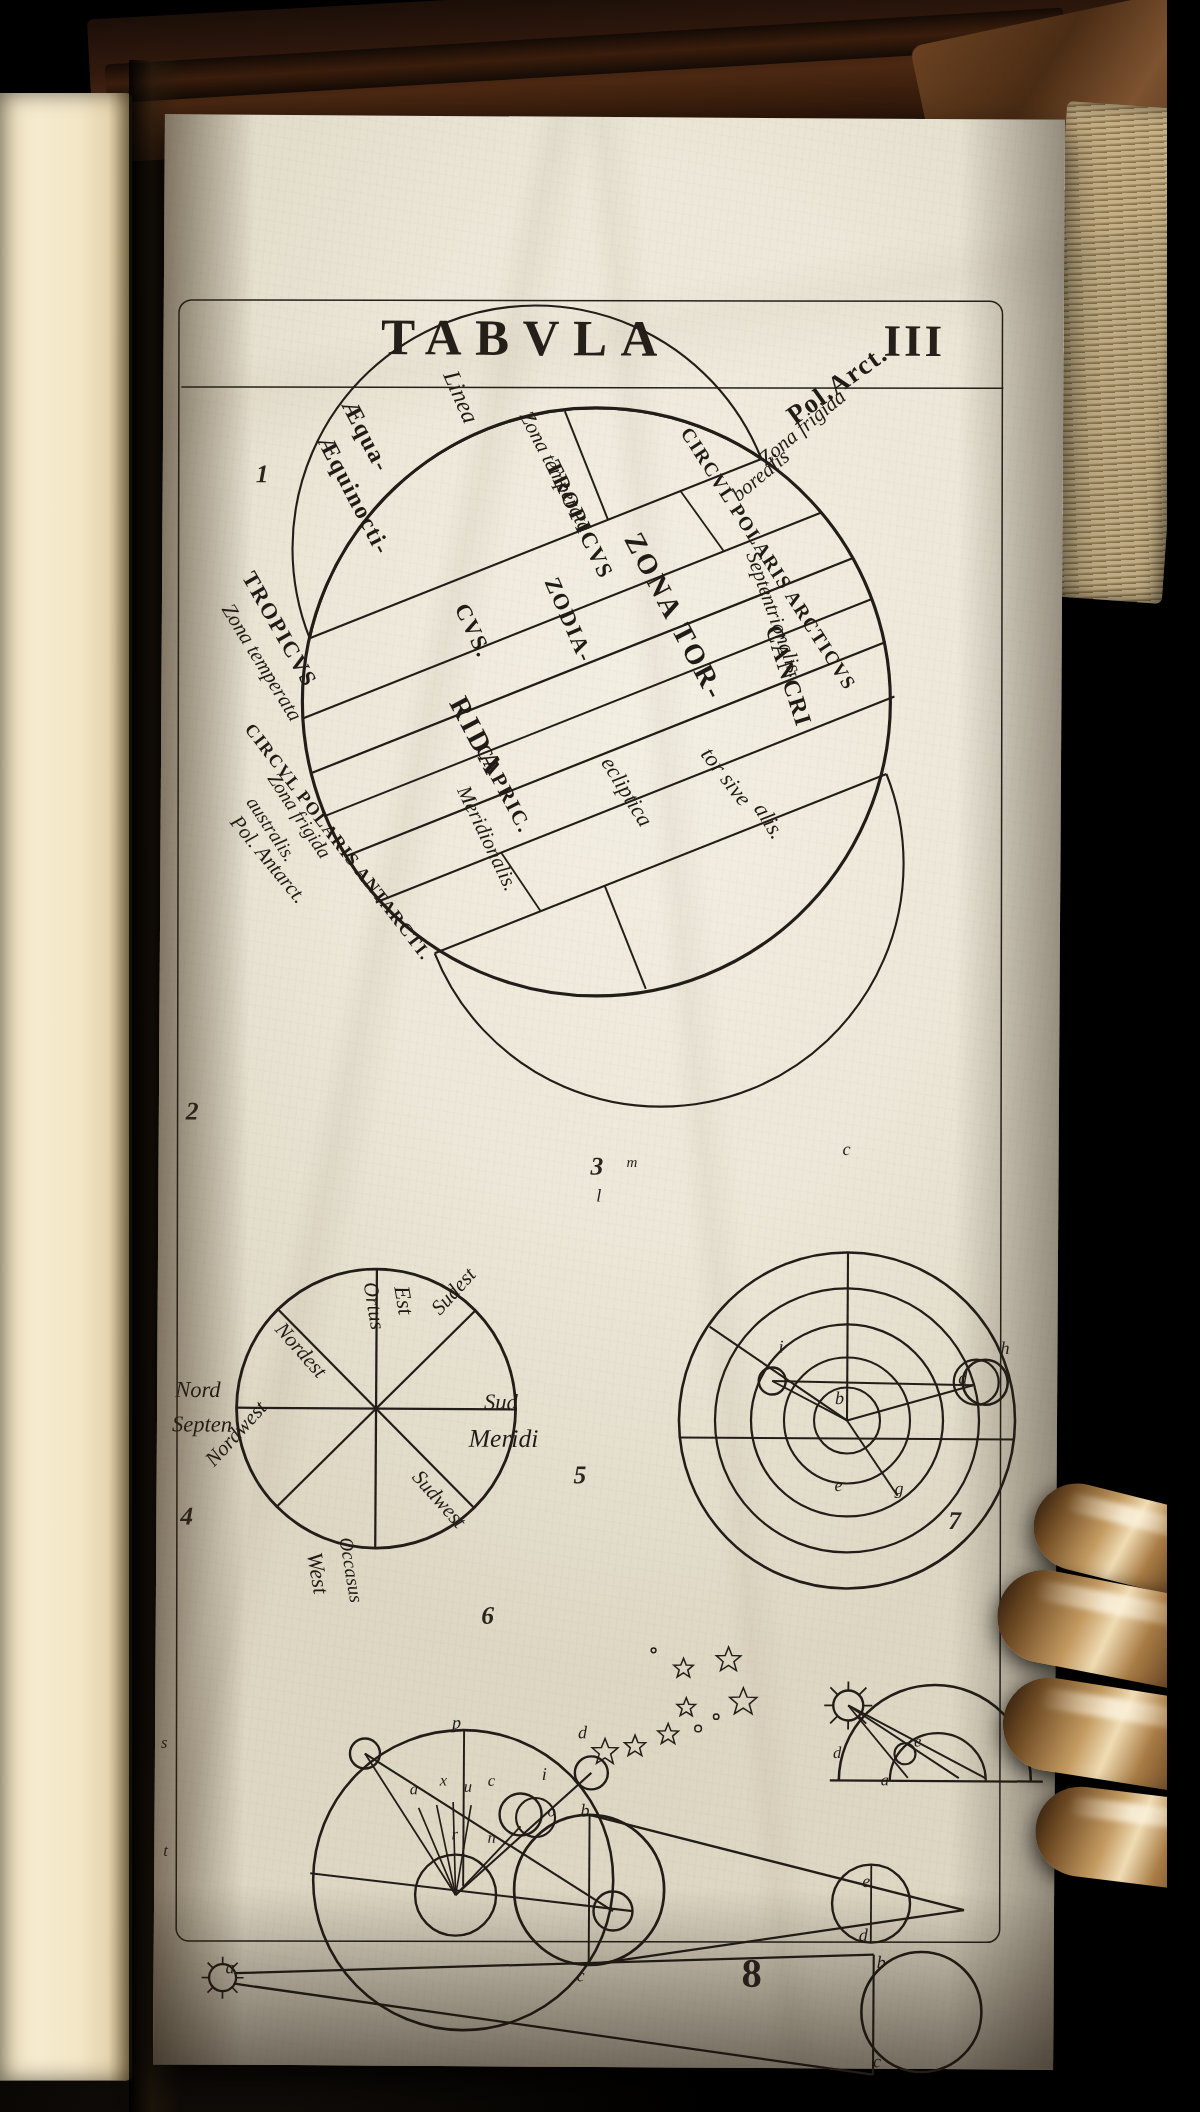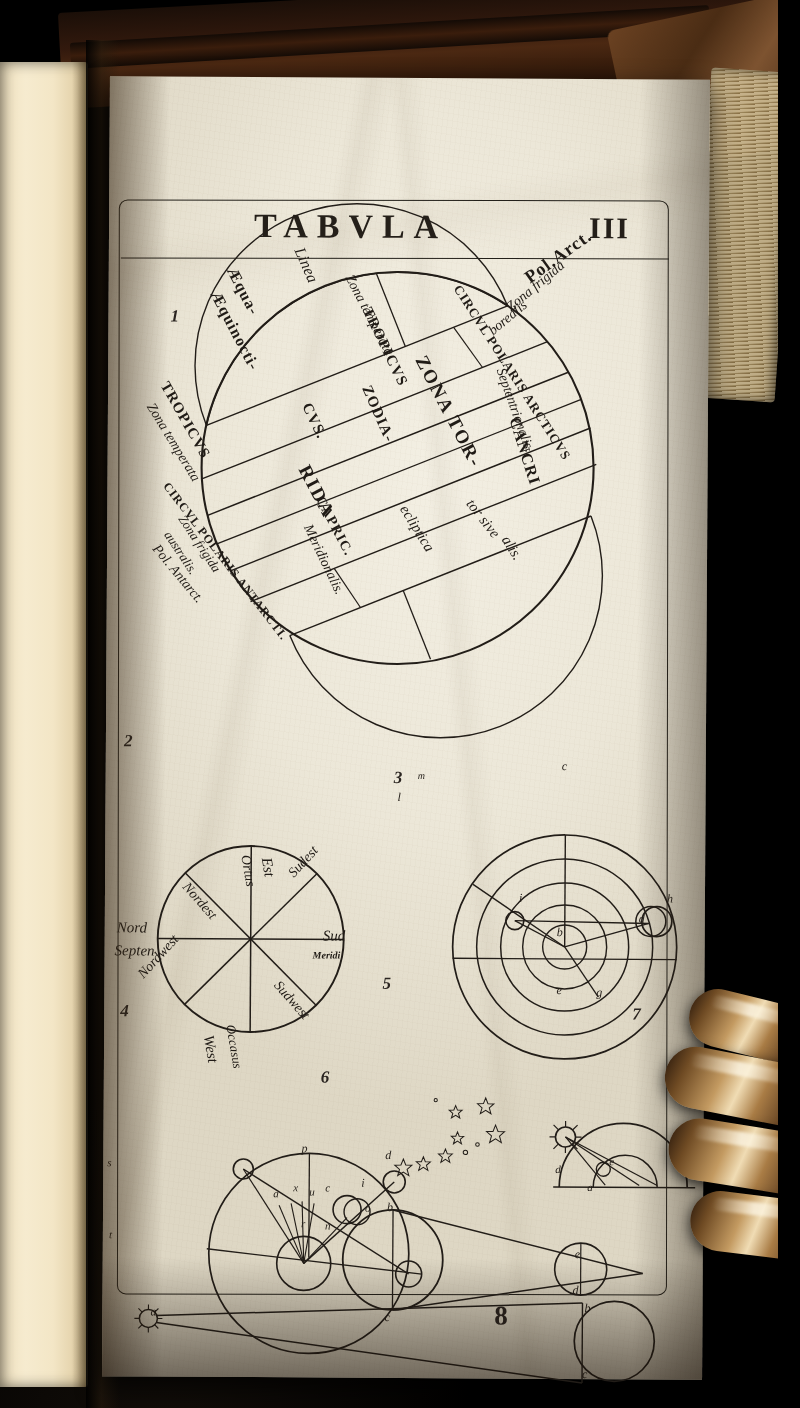--- a/index.html
+++ b/index.html
@@ -294,21 +294,21 @@
     <div class="lbl it" style="left:60px;top:448px;font-size:13px;transform:rotate(56deg);">australis.</div>
     <div class="lbl it" style="left:48px;top:462px;font-size:14px;transform:rotate(50deg);">Pol. Antarct.</div>
 
     <div class="lbl it" style="left:12px;top:843px;font-size:15px;">Nord</div>
     <div class="lbl it" style="left:10px;top:866px;font-size:15px;">Septen</div>
     <div class="lbl it" style="left:80px;top:800px;font-size:14px;transform:rotate(48deg);">Nordest</div>
     <div class="lbl it" style="left:140px;top:770px;font-size:14px;transform:rotate(80deg);">Ortus</div>
     <div class="lbl it" style="left:161px;top:772px;font-size:15px;transform:rotate(80deg);">Est</div>
     <div class="lbl it" style="left:186px;top:790px;font-size:14px;transform:rotate(-48deg);">Sudest</div>
     <div class="lbl it" style="left:218px;top:850px;font-size:15px;">Sud</div>
-    <div class="lbl it" style="left:208px;top:872px;font-size:10px;font-weight:bold;">Meridi</div>
+    <div class="lbl it" style="left:208px;top:872px;font-size:17px;">Meridi</div>
     <div class="lbl it" style="left:172px;top:898px;font-size:14px;transform:rotate(48deg);">Sudwest</div>
     <div class="lbl it" style="left:104px;top:950px;font-size:15px;transform:rotate(80deg);">West</div>
     <div class="lbl it" style="left:126px;top:940px;font-size:13px;transform:rotate(80deg);">Occasus</div>
     <div class="lbl it" style="left:36px;top:892px;font-size:14px;transform:rotate(-48deg);">Nordwest</div>
 
     <div class="ptlbl" style="left:312px;top:692px;font-size:10px;">m</div>
     <div class="ptlbl" style="left:292px;top:712px;">l</div>
     <div class="ptlbl" style="left:456px;top:680px;">c</div>
     <div class="ptlbl" style="left:414px;top:812px;">i</div>
     <div class="ptlbl" style="left:452px;top:846px;">b</div>

